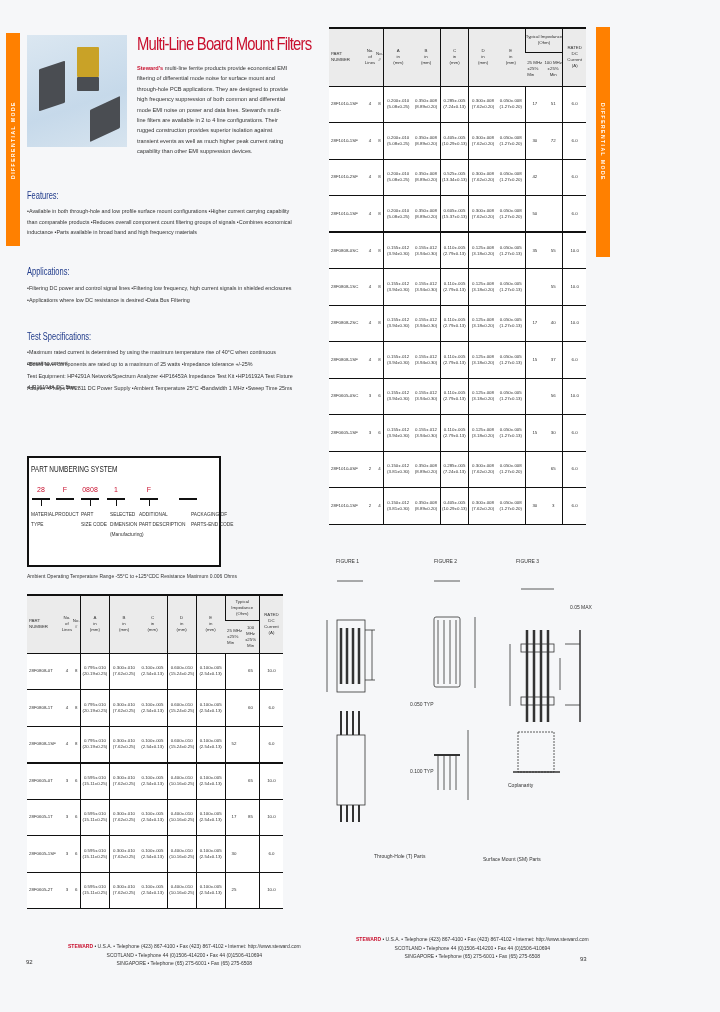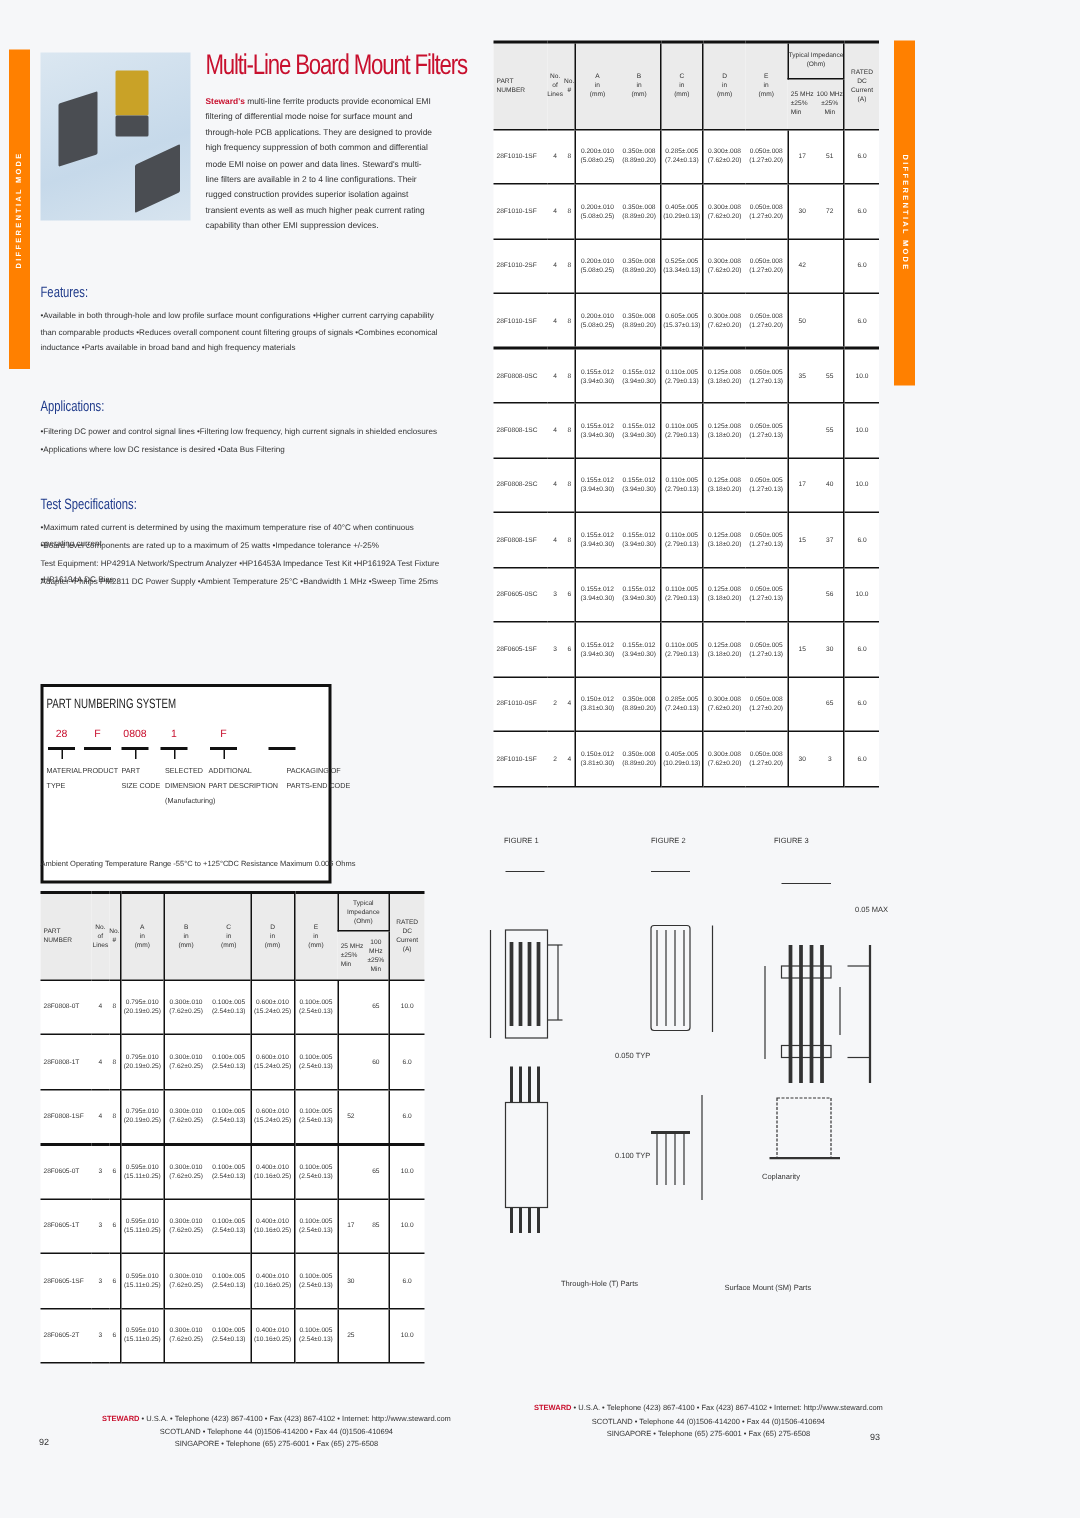--- a/index.html
+++ b/index.html
@@ -7,21 +7,21 @@
   .side-tab { position: absolute; background: #ff8000; width: 14px; }
   .side-tab .vtext { position: absolute; left: 50%; top: 50%; transform: translate(-50%, -50%) rotate(90deg); color: #fff; font-size: 5px; letter-spacing: 1.5px; white-space: nowrap; font-weight: bold; }
   .side-tab.left .vtext { transform: translate(-50%, -50%) rotate(-90deg); }
   .hero-img { position: absolute; left: 27px; top: 35px; width: 100px; height: 112px; background: linear-gradient(160deg, #dbe7f1 0%, #c6d9ea 60%, #d7e4ef 100%); }
   .comp { position: absolute; background: #4a4d52; border-radius: 1px; }
   .title { position: absolute; left: 137px; top: 33px; color: #c8102e; font-size: 19px; letter-spacing: -1px; transform: scaleX(0.78); transform-origin: left top; white-space: nowrap; }
   .intro { position: absolute; left: 137px; top: 63px; width: 152px; font-size: 5.6px; line-height: 10.4px; color: #333; }
   .intro .brand { color: #c8102e; font-weight: bold; }
   .sec-h { position: absolute; color: #1f3a8a; font-size: 10px; transform: scaleX(0.75); transform-origin: left top; white-space: nowrap; }
   .sec-p { position: absolute; font-size: 5.4px; line-height: 10.5px; color: #333; width: 270px; }
-  .pns { position: absolute; left: 27px; top: 456px; width: 194px; height: 133px; border: 2px solid #111; background: #fff; }
+  .pns { position: absolute; left: 27px; top: 456px; width: 194px; height: 111px; border: 2px solid #111; background: #fff; }
   .pns-title { position: absolute; left: 2px; top: 6px; font-size: 9px; transform: scaleX(0.72); transform-origin: left top; white-space: nowrap; }
   .pn-slot { position: absolute; top: 28px; width: 18px; text-align: center; font-size: 7px; color: #c8102e; }
   .pn-line { position: absolute; top: 40px; height: 2px; background: #111; width: 18px; }
   .pn-tick { position: absolute; top: 42px; width: 1px; height: 6px; background: #111; }
   .pn-lbl { position: absolute; top: 52px; font-size: 4.8px; line-height: 10px; color: #333; white-space: nowrap; }
   .note { position: absolute; font-size: 5px; color: #333; white-space: nowrap; }
   table.spec { position: absolute; border-collapse: collapse; font-size: 4.4px; color: #333; background: #fff; }
   table.spec td, table.spec th { border-left: 1px solid #111; text-align: center; vertical-align: middle; font-weight: normal; line-height: 6px; }
   table.spec tr.row td { border-top: 1px solid #111; }
   table.spec thead th { background: #ebebeb; }

